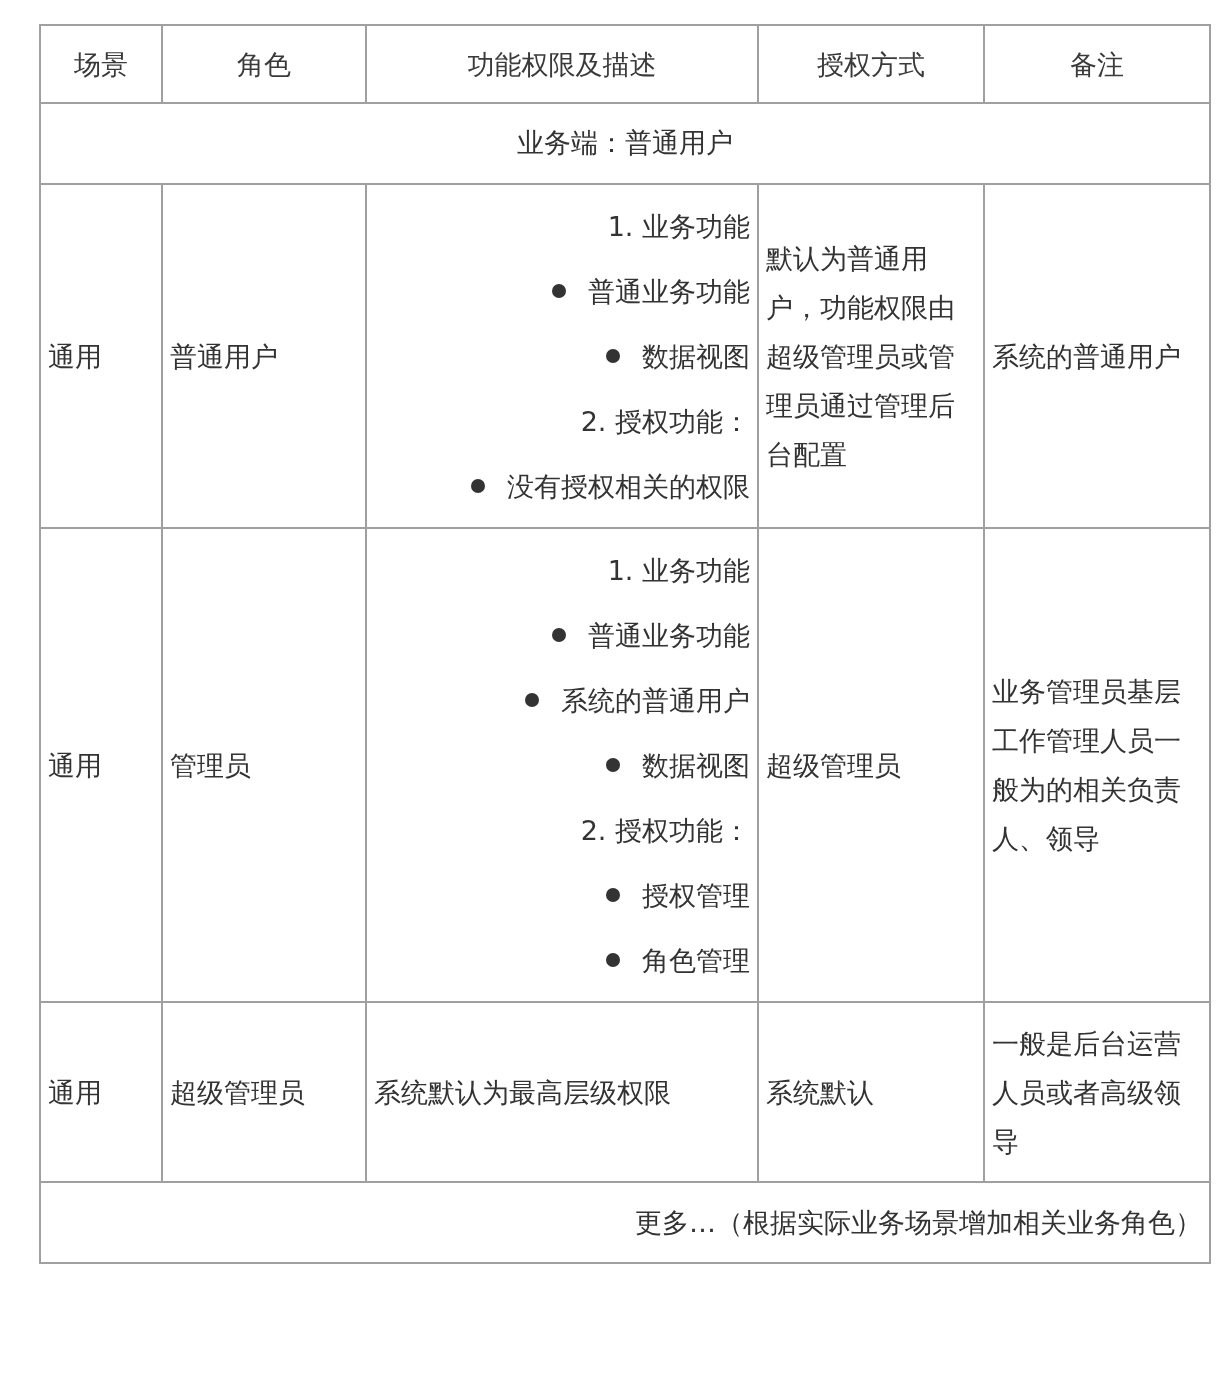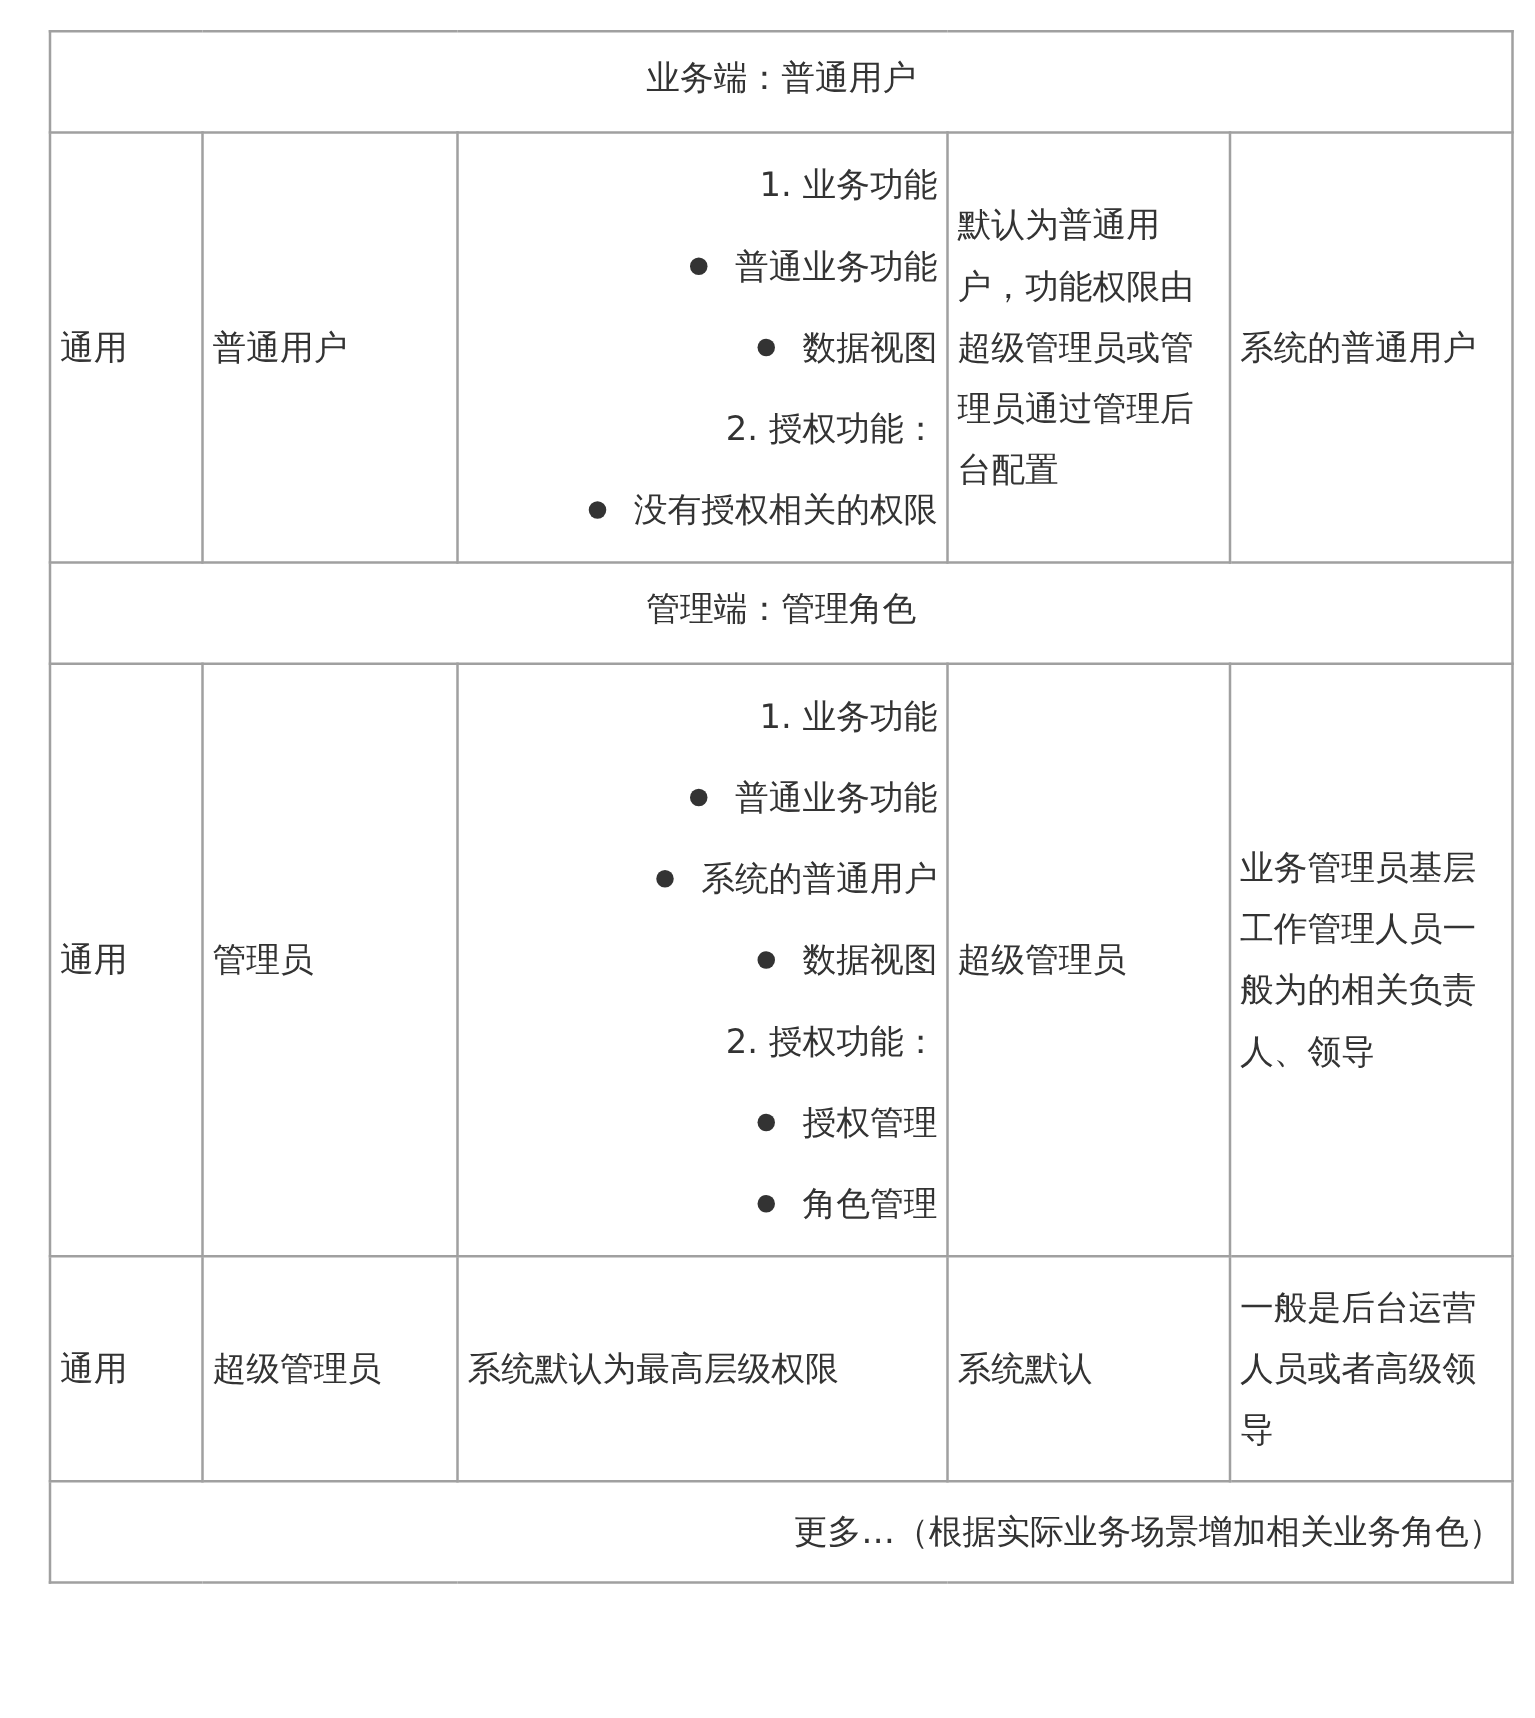--- a/index.html
+++ b/index.html
@@ -6,38 +6,45 @@
   body { width: 1228px; height: 1374px; position: relative; font-family: "DejaVu Sans", "Liberation Sans", sans-serif; color: #333333; }
   table.perm {
     position: absolute; left: 39px; top: 24px;
     width: 1170px; border-collapse: collapse; table-layout: fixed;
   }
   table.perm td, table.perm th {
     border: 2px solid #a0a0a0; padding: 0 7px; vertical-align: middle;
     font-size: 27px; line-height: 49px; font-weight: normal; color: #333333;
   }
   table.perm th { height: 76px; text-align: center; font-family: "DejaVu Serif", "Liberation Serif", serif; color: #3a3a3a; }
-  .section td { height: 79px; text-align: center; font-family: Liberation Mono, monospace; }
+  .section td { height: 79px; text-align: center; font-family: Liberation Serif, serif; }
   .desc-line { line-height: 65px; text-align: right; }
   .bullet { display: flex; align-items: center; line-height: 65px; justify-content: flex-end; }
   .dot { width: 14px; height: 14px; border-radius: 50%; background: #333; margin: 0 22px 0 6px; flex: none; }
   .more td { height: 79px; text-align: right; }
 </style>
 </head>
 <body>
 
 <table class="perm">
   <colgroup>
     <col style="width:122px">
       <col style="width:204px">
       <col style="width:392px">
       <col style="width:226px">
       <col style="width:226px">
   </colgroup>
   <tbody>
+      <tr>
+    <th>场景</th>
+    <th>角色</th>
+    <th>功能权限及描述</th>
+    <th>授权方式</th>
+    <th>备注</th>
+  </tr>
 
   <tr class="section">
     <td colspan="5">业务端：普通用户</td>
   </tr>
   <tr style="height:344px">
     <td>通用</td>
     <td>普通用户</td>
     <td>
       <div class="desc-line">1. 业务功能</div>
       <div class="bullet">
@@ -51,23 +58,20 @@
       <div class="desc-line">2. 授权功能：</div>
       <div class="bullet">
             <span class="dot"></span>
             <span>没有授权相关的权限</span>
           </div>
     </td>
     <td>默认为普通用户，功能权限由超级管理员或管理员通过管理后台配置</td>
     <td>系统的普通用户</td>
   </tr>
 
-  <tr class="section">
-    <td colspan="5">管理端：管理角色</td>
-  </tr>
   <tr style="height:474px">
     <td>通用</td>
     <td>管理员</td>
     <td>
       <div class="desc-line">1. 业务功能</div>
       <div class="bullet">
             <span class="dot"></span>
             <span>普通业务功能</span>
           </div>
       <div class="bullet">

